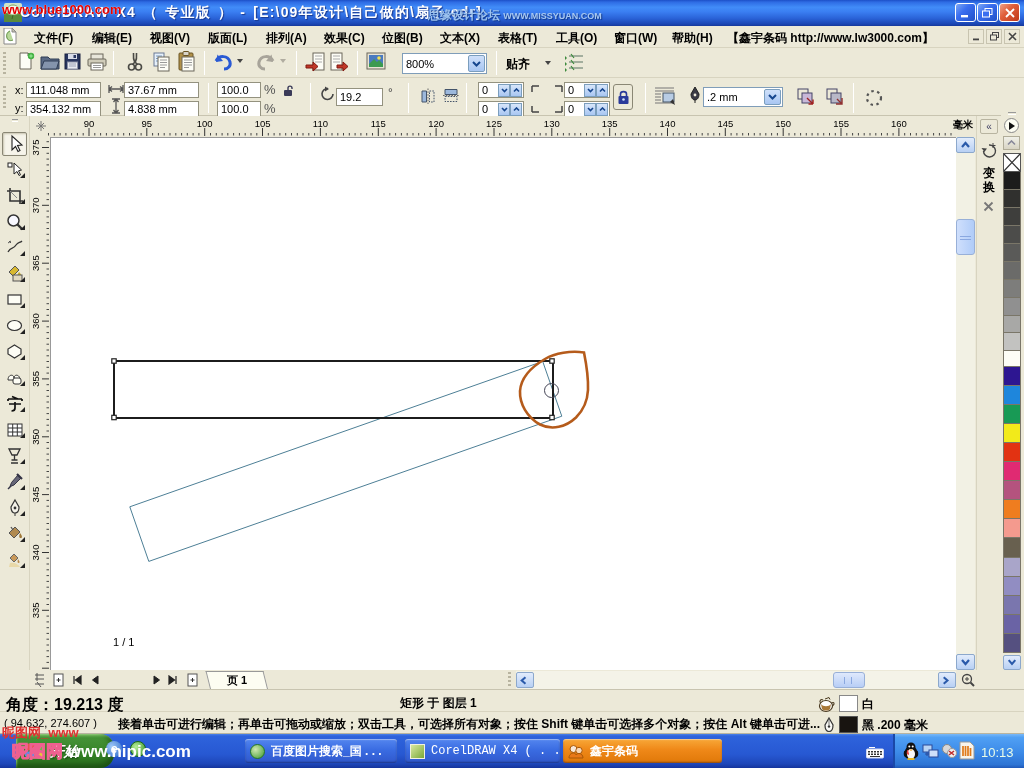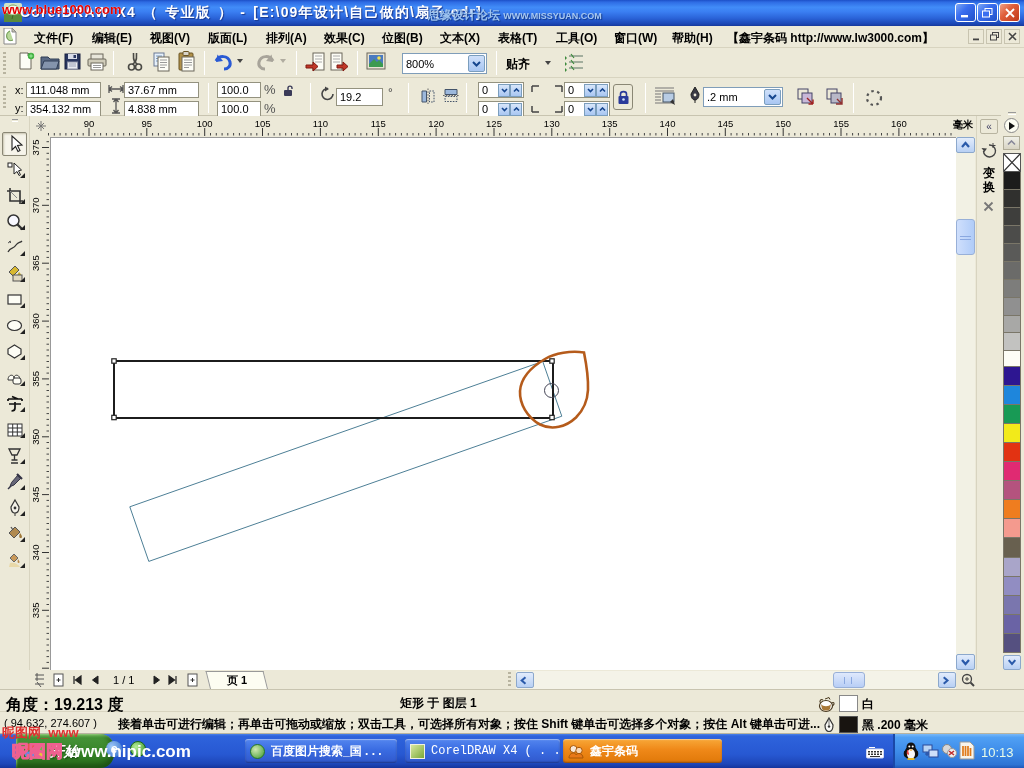--- a/index.html
+++ b/index.html
@@ -757,21 +757,21 @@
 <svg class="abs" style="left:52px;top:672px" width="15" height="16" viewBox="0 0 15 16">
     <rect x="2" y="2" width="9" height="12" fill="#fff" stroke="#555"></rect>
     <path d="M4.5 8 H8.5 M6.5 6 V10" stroke="#333"></path>
   </svg>
 <svg class="abs" style="left:72px;top:675px" width="10" height="10" viewBox="0 0 10 10">
     <path d="M2 1 V9 M9 1 L3.5 5 L9 9 Z" fill="#222" stroke="#222" stroke-width="1.2"></path>
   </svg>
 <svg class="abs" style="left:90px;top:675px" width="10" height="10" viewBox="0 0 10 10">
     <path d="M8 1 L2.5 5 L8 9 Z" fill="#222" stroke="#222"></path>
   </svg>
-<div class="abs" style="left:113px;top:674px;font-size:11px;color:#000">1 / 1</div>
+<div class="abs" style="left:113px;top:636px;font-size:11px;color:#000">1 / 1</div>
 <svg class="abs" style="left:152px;top:675px" width="10" height="10" viewBox="0 0 10 10">
     <path d="M2 1 L7.5 5 L2 9 Z" fill="#222" stroke="#222"></path>
   </svg>
 <svg class="abs" style="left:168px;top:675px" width="10" height="10" viewBox="0 0 10 10">
     <path d="M8 1 V9 M1 1 L6.5 5 L1 9 Z" fill="#222" stroke="#222" stroke-width="1.2"></path>
   </svg>
 <svg class="abs" style="left:186px;top:672px" width="15" height="16" viewBox="0 0 15 16">
     <rect x="2" y="2" width="9" height="12" fill="#fff" stroke="#555"></rect>
     <path d="M4.5 8 H8.5 M6.5 6 V10" stroke="#333"></path>
   </svg>

